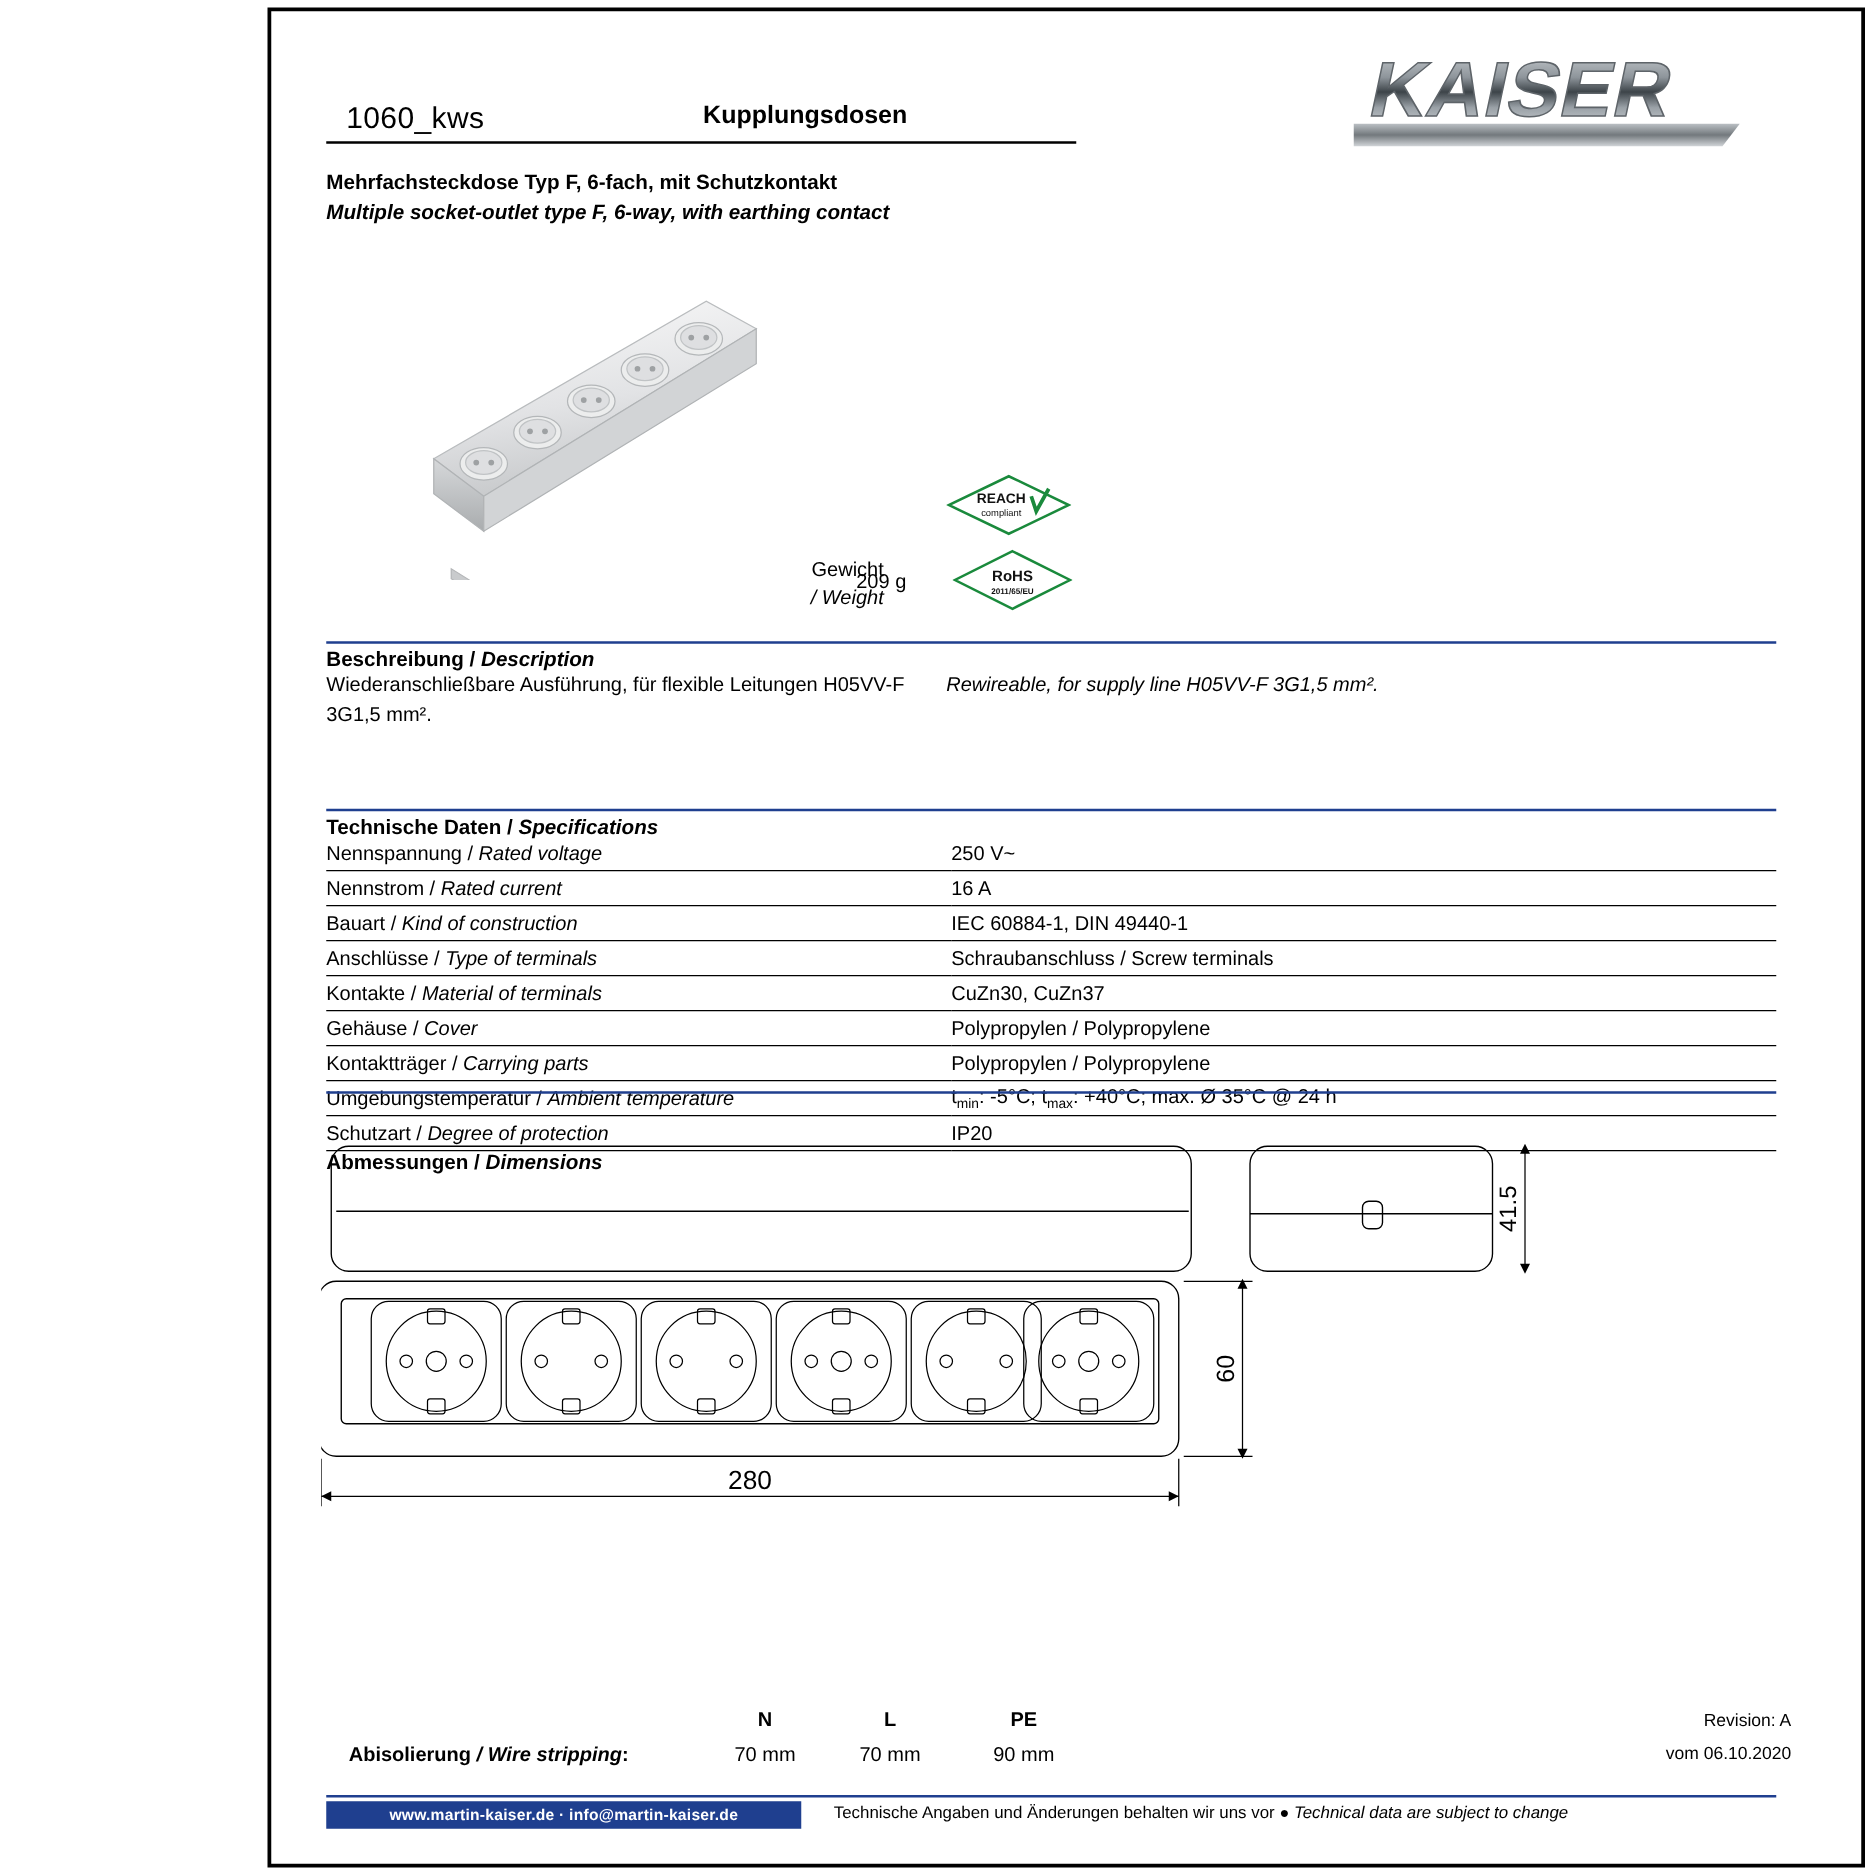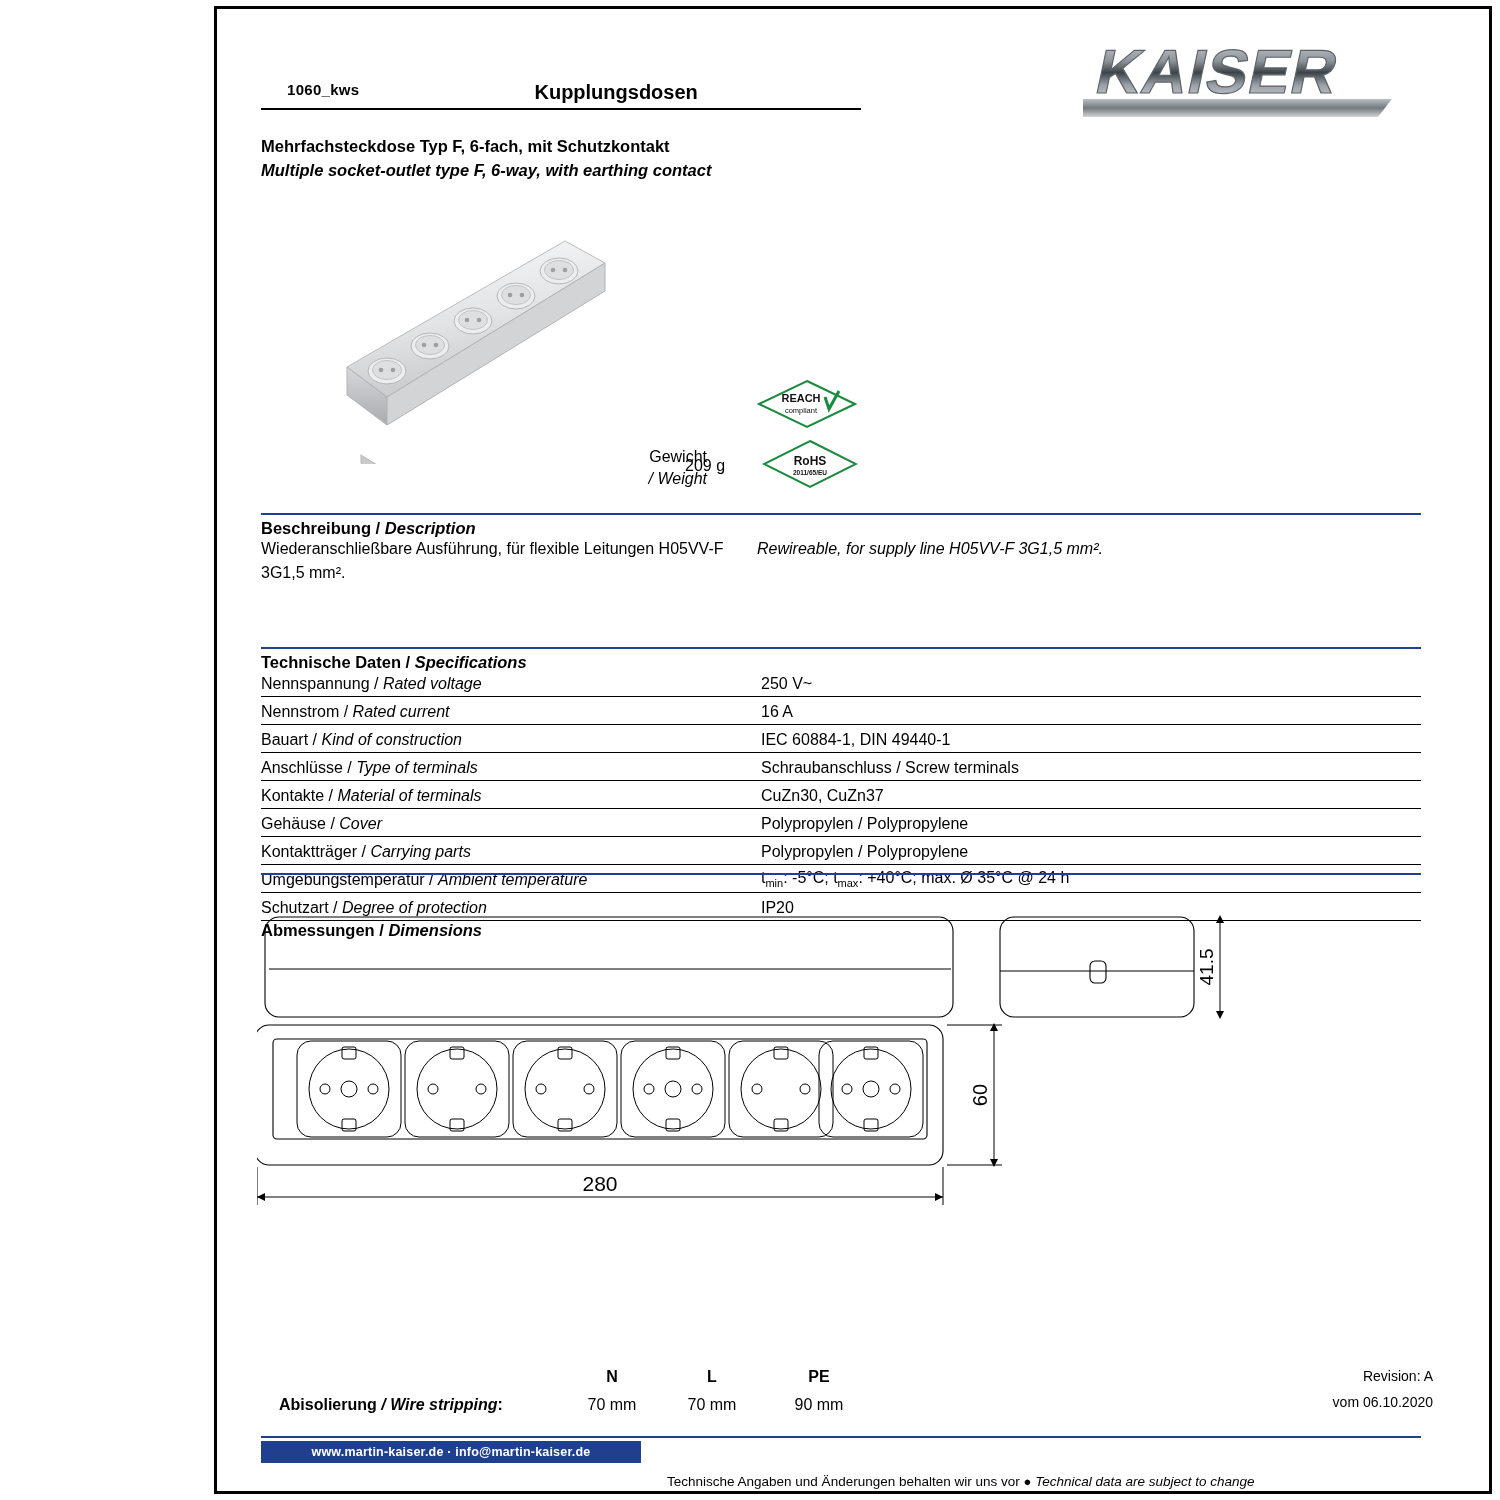--- a/index.html
+++ b/index.html
@@ -34,23 +34,23 @@
   .hdr-title-row {
     position: absolute;
     left: 44px;
     top: 72px;
     width: 600px;
     border-bottom: 2px solid #000;
     padding-bottom: 4px;
     display: flex;
   }
   .hdr-code {
-    font-weight: bold;
-    font-size: 15px;
-    margin-left: 26px;
+    font-weight: normal;
+    font-size: 24px;
+    margin-left: 16px;
     letter-spacing: .3px;
   }
   .hdr-cat {
     font-weight: bold;
     font-size: 20px;
     margin-left: 175px;
     text-align: right;
   }
   .logo-wrap {
     position: absolute;
@@ -242,21 +242,20 @@
     font-weight: bold;
     text-align: center;
     line-height: 22px;
     letter-spacing: .2px;
   }
   .disclaimer {
     position: absolute;
     left: 450px;
     top: 1433px;
     font-size: 13.5px;
-    margin-top: 32px;
   }
   .disclaimer i { font-style: italic; }
   .dot { font-size: 13px; }
 </style>
 </head>
 <body>
 
 <div class="page-frame">
   <div class="inner">
 

